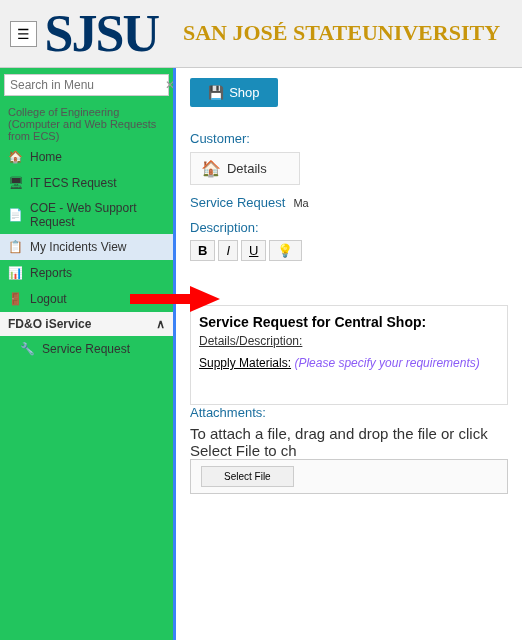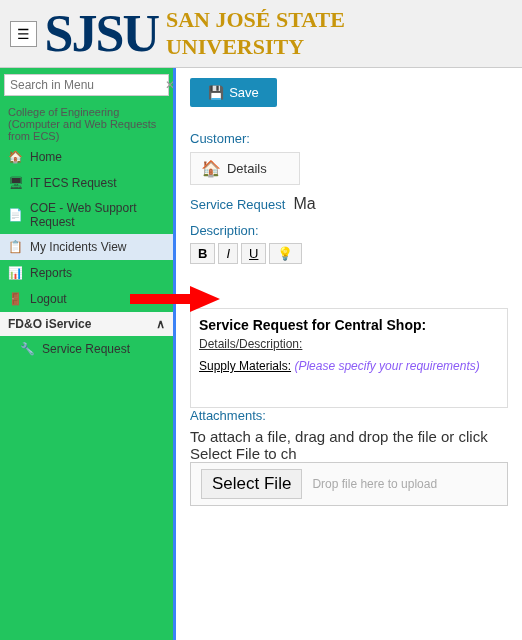--- a/index.html
+++ b/index.html
@@ -25,22 +25,22 @@
     .header-logo-text {
       font-size: 52px;
       font-weight: bold;
       color: #003366;
       font-family: Georgia, serif;
       letter-spacing: -2px;
       line-height: 1;
     }
     .header-title {
       display: flex;
-      flex-direction: column;
-      margin-left: 8px;
+      flex-direction: row;
+      margin-left: 25px;
       line-height: 1.2;
     }
     .header-title-text {
       font-size: 22px;
       font-weight: bold;
       color: #c8960c;
       font-family: Georgia, serif;
       text-transform: uppercase;
     }
 
@@ -262,22 +262,22 @@
       display: flex;
       align-items: center;
       gap: 10px;
       border: 1px solid #ccc;
       padding: 6px 10px;
       background: #fafafa;
     }
     .select-file-btn {
       border: 1px solid #ccc;
       background: #f0f0f0;
-      padding: 4px 10px;
-      font-size: 17px;
+      padding: 4px 22px;
+      font-size: 10px;
       cursor: pointer;
     }
     .drop-zone-text {
       font-size: 12px;
       color: #aaa;
     }
 
     
     .icon-home { color: #c8541a; font-size: 14px; }
   </style>
@@ -351,33 +351,33 @@
     <div class="red-arrow">
       <svg width="90" height="30" viewBox="0 0 90 30">
         <polygon points="0,10 60,10 60,2 90,15 60,28 60,20 0,20" fill="red"></polygon>
       </svg>
     </div>
 
     <div class="main-content">
 
       <button class="save-btn">
         <span>💾</span>
-        <span>Save</span>
+        <span>Shop</span>
       </button>
 
       <div class="field-label">Customer:</div>
 
       <div class="details-box">
         <span class="house-icon icon-home">🏠</span>
         <span>Details</span>
       </div>
 
       <div class="service-request-row">
         <span class="service-request-label">Service Request</span>
-        <span style="font-size:16px; color:#333;">Ma</span>
+        <span style="font-size:11px; color:#333;">Ma</span>
       </div>
 
       <div class="description-label">Description:</div>
 
       <div class="editor-toolbar">
         <button class="editor-btn bold">B</button>
         <button class="editor-btn italic">I</button>
         <button class="editor-btn underline">U</button>
         <button class="editor-btn bulb">💡</button>
       </div>
@@ -390,19 +390,18 @@
         <div class="supply-line">
           <span style="text-decoration:underline;">Supply Materials:</span><span class="italic-hint"> (Please specify your requirements)</span>
         </div>
       </div>
 
       <div class="attachments-label">Attachments:</div>
       <div class="attachments-text">To attach a file, drag and drop the file or click Select File to ch</div>
 
       <div class="file-upload-row">
         <button class="select-file-btn">Select File</button>
-        <span class="drop-zone-text">Drop file here to upload</span>
       </div>
 
     </div>
   </div>
 
 </div>
 
 </body></html>

